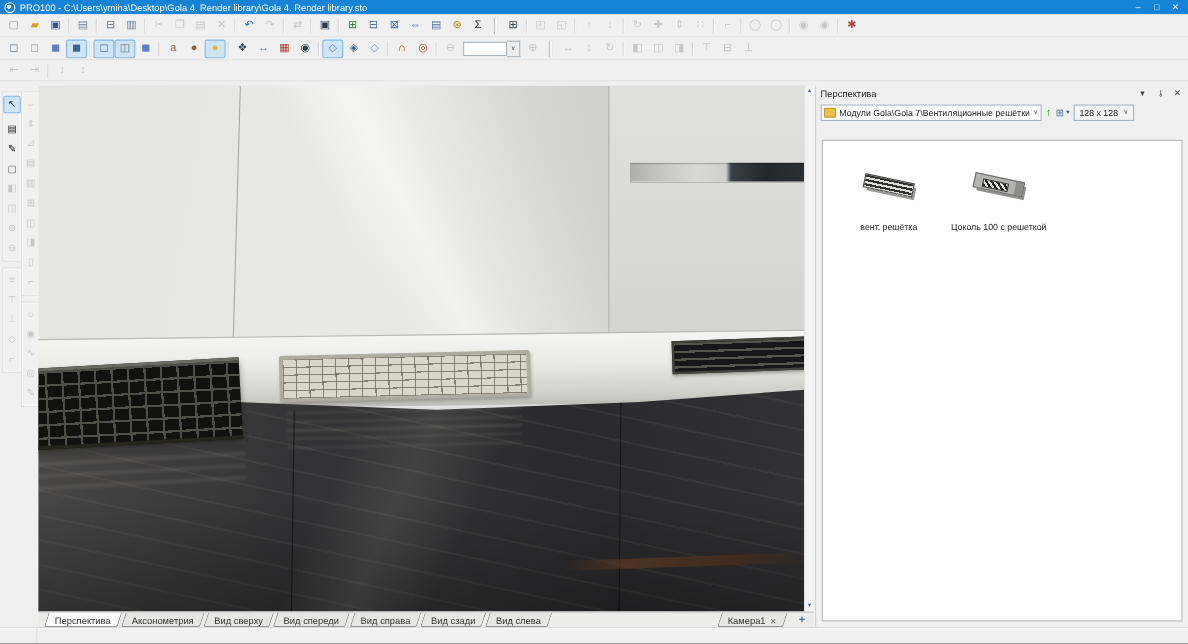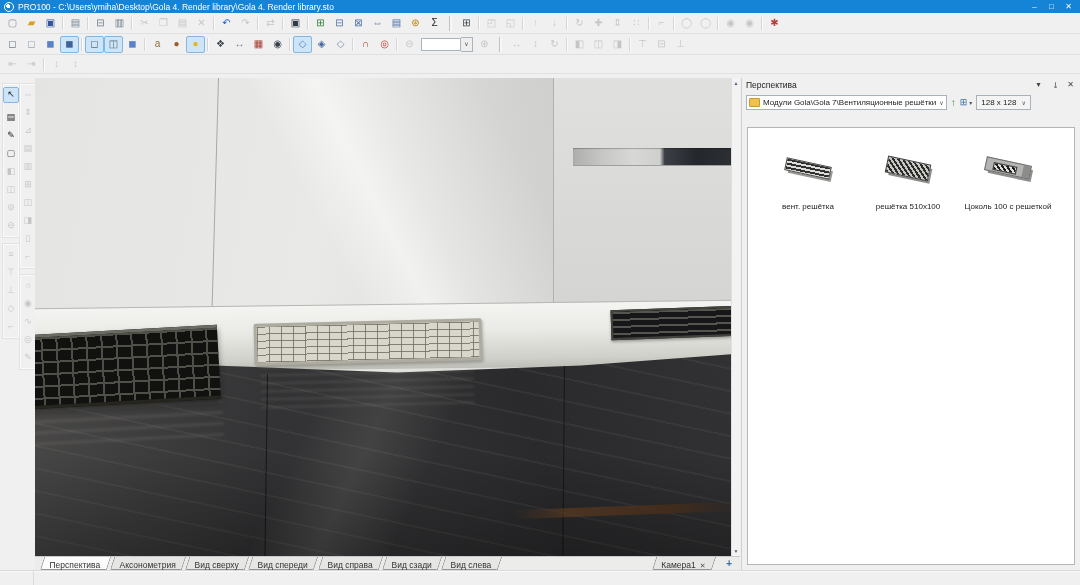--- a/index.html
+++ b/index.html
@@ -378,26 +378,20 @@
         </span>
       </div>
       <div id="liblist">
         <div id="libitems">
             <div class="libitem t-vent">
               <div class="thumb">
                 <div class="tp"></div>
               </div>
               <div class="liblabel">вент. решётка</div>
             </div>
-            <div class="libitem t-mesh">
-              <div class="thumb">
-                <div class="tp"></div>
-              </div>
-              <div class="liblabel">решётка 510x100</div>
-            </div>
             <div class="libitem t-plinth">
               <div class="thumb">
                 <div class="tp"></div>
               </div>
               <div class="liblabel">Цоколь 100 с решеткой</div>
             </div>
           </div>
       </div>
     </div>
 

